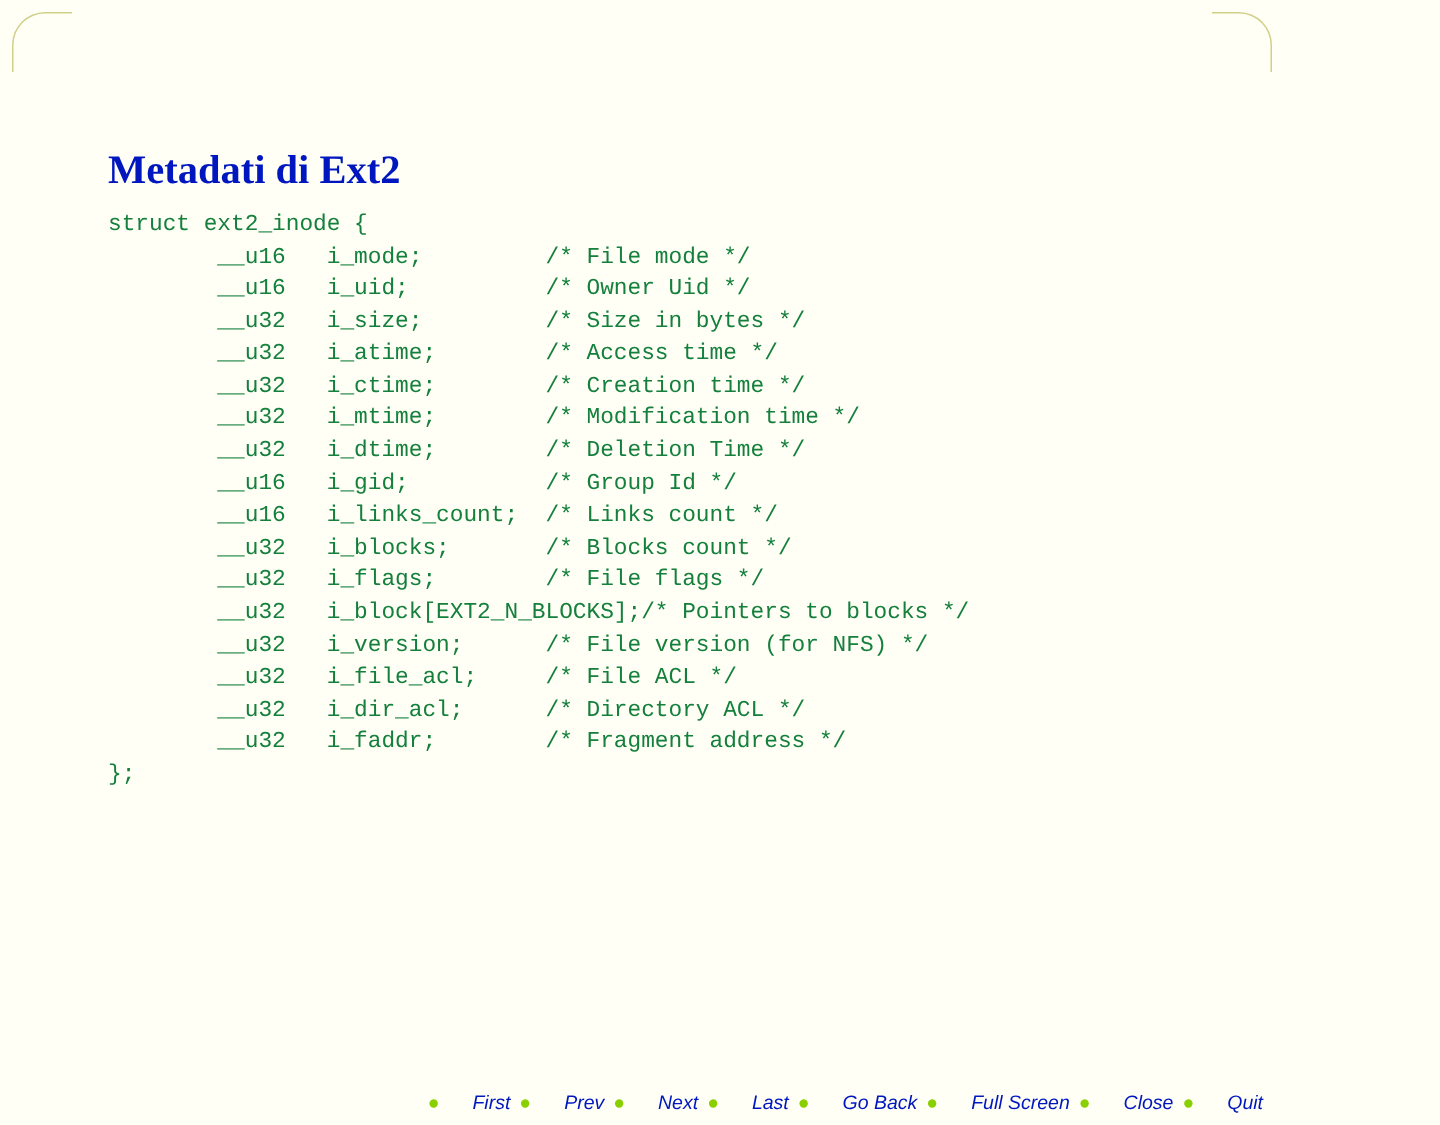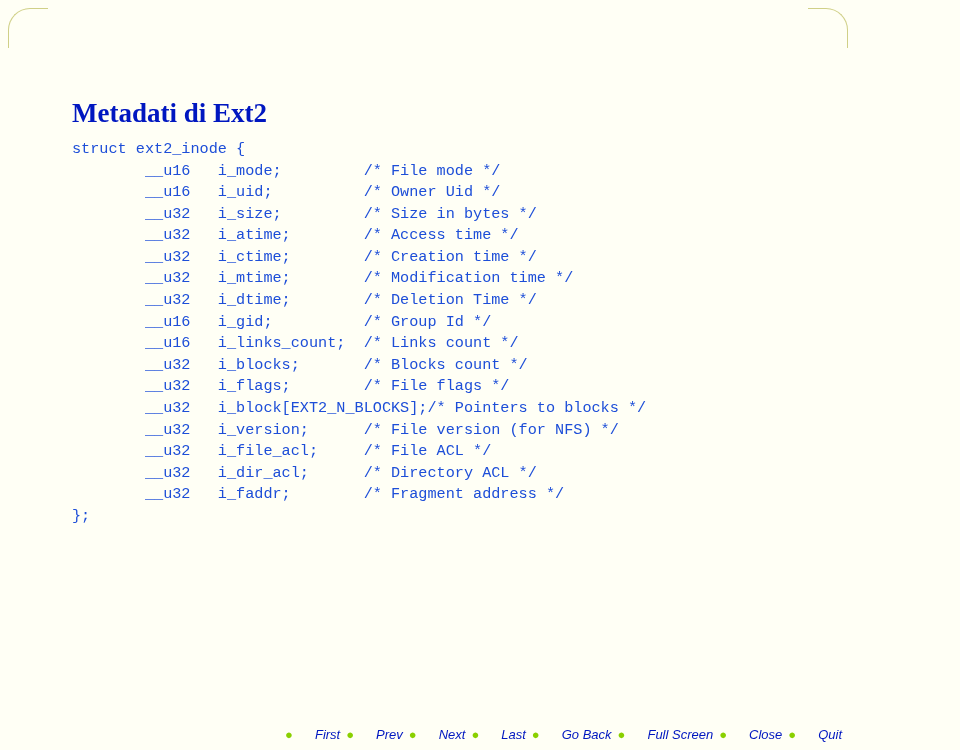--- a/index.html
+++ b/index.html
@@ -33,21 +33,21 @@
       color: #0017c0;
       font-size: 27px;
       font-weight: bold;
       margin-bottom: 10px;
       font-family: Georgia, 'Times New Roman', serif;
     }
     .code {
       font-family: 'Courier New', Courier, monospace;
       font-size: 15.2px;
       line-height: 1.42;
-      color: #1d4ed8;
+      color: #15803d;
       white-space: pre;
     }
     .nav {
       position: absolute;
       bottom: 8px;
       right: 14px;
       font-family: Arial, Helvetica, sans-serif;
       font-size: 13px;
       color: #0017c0;
     }

